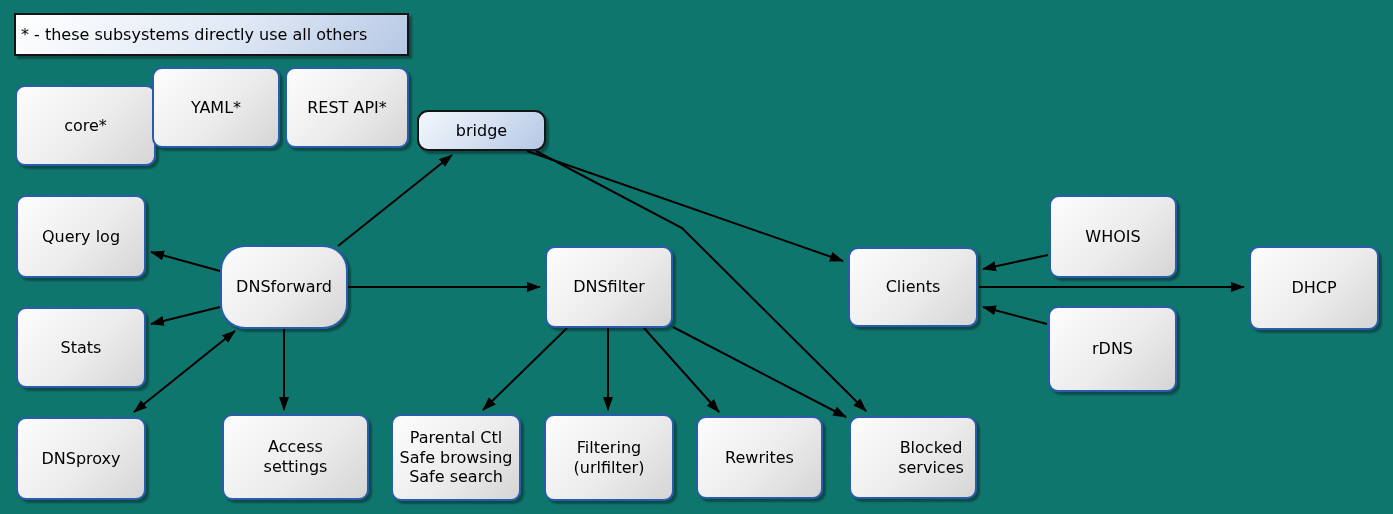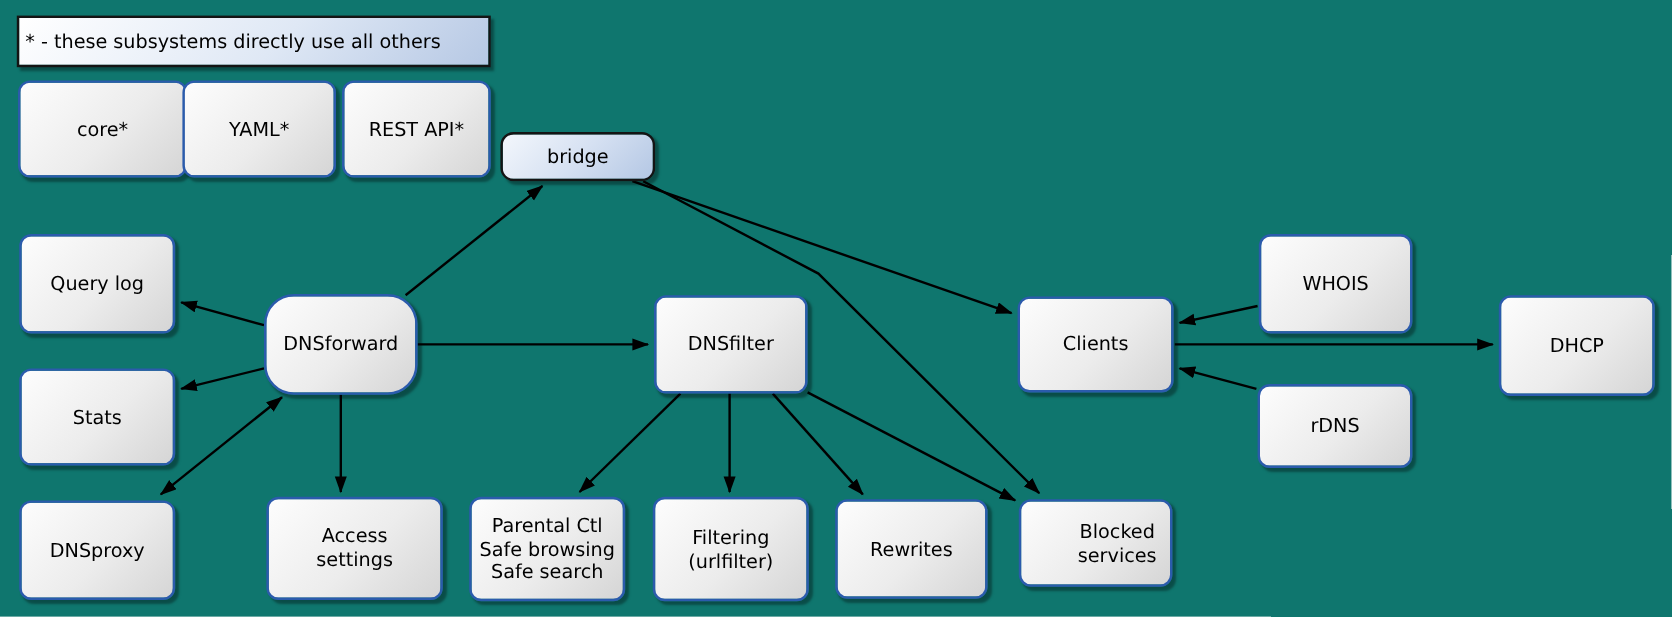--- a/index.html
+++ b/index.html
@@ -45,37 +45,37 @@
     align-items: center;
     padding-left: 5px;
     font-size: 16px;
     white-space: nowrap;
     border: 2px solid #141414;
     background: linear-gradient(135deg, #ffffff 0%, #dfe8f5 55%, #b6c8e4 100%);
     box-shadow: 3px 3px 2px rgba(0,0,0,0.35);
   }
 
   
-  #n-core       { left: 15px;   top: 67px;  width: 141px; height: 81px; }
+  #n-core       { left: 15px;   top: 85px;  width: 141px; height: 81px; }
   #n-yaml       { left: 152px;  top: 67px;  width: 128px; height: 81px; }
   #n-restapi    { left: 285px;  top: 67px;  width: 124px; height: 81px; }
   #n-bridge     { left: 417px;  top: 110px; width: 129px; height: 41px; }
   #n-querylog   { left: 16px;   top: 195px; width: 130px; height: 83px; }
   #n-stats      { left: 16px;   top: 307px; width: 130px; height: 81px; }
   #n-dnsproxy   { left: 16px;   top: 417px; width: 130px; height: 83px; }
   #n-dnsforward { left: 220px;  top: 245px; width: 128px; height: 84px; border-radius: 25px; }
   #n-access     { left: 222px;  top: 414px; width: 147px; height: 86px; }
   #n-dnsfilter  { left: 545px;  top: 246px; width: 128px; height: 82px; }
   #n-parental   { left: 391px;  top: 414px; width: 130px; height: 87px; }
   #n-filtering  { left: 544px;  top: 414px; width: 130px; height: 87px; }
   #n-rewrites   { left: 696px;  top: 416px; width: 127px; height: 83px; }
-  #n-blocked    { left: 849px;  top: 416px; width: 128px; height: 73px; padding-left: 36px; }
+  #n-blocked    { left: 849px;  top: 416px; width: 128px; height: 83px; padding-left: 36px; }
   #n-clients    { left: 848px;  top: 247px; width: 130px; height: 80px; }
   #n-whois      { left: 1049px; top: 195px; width: 128px; height: 83px; }
-  #n-rdns       { left: 1048px; top: 320px; width: 129px; height: 70px; }
+  #n-rdns       { left: 1048px; top: 306px; width: 129px; height: 86px; }
   #n-dhcp       { left: 1249px; top: 246px; width: 130px; height: 84px; }
 </style>
 </head>
 <body>
 
 <div class="canvas">
 
   <svg class="edges" viewBox="0 0 1393 514">
     <defs>
       <marker id="ah" markerUnits="userSpaceOnUse" markerWidth="16" markerHeight="12" refX="13" refY="5" orient="auto">

